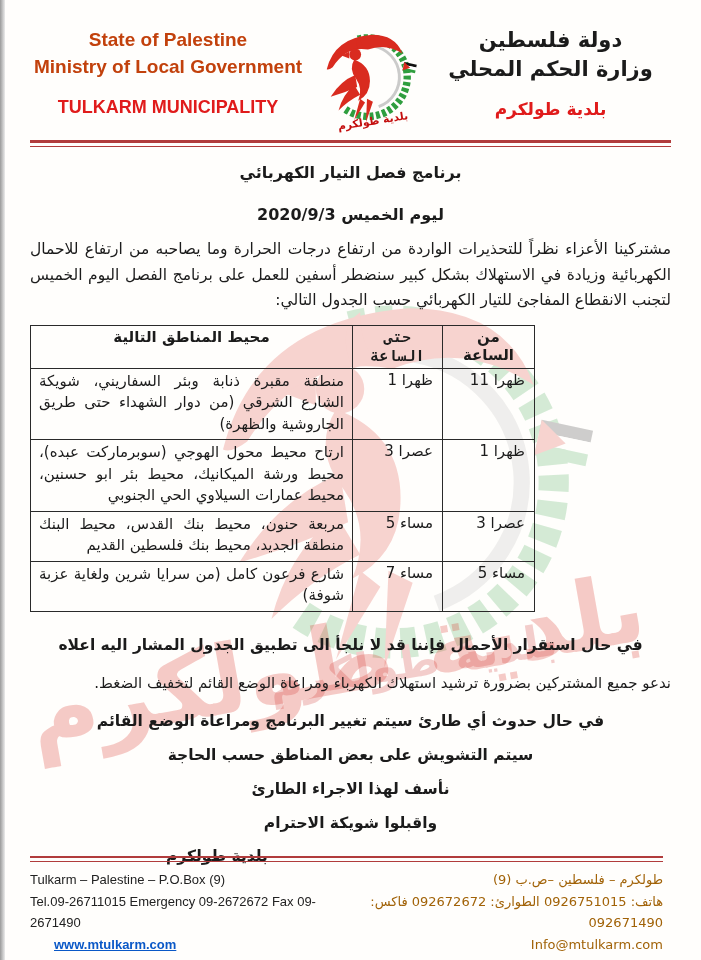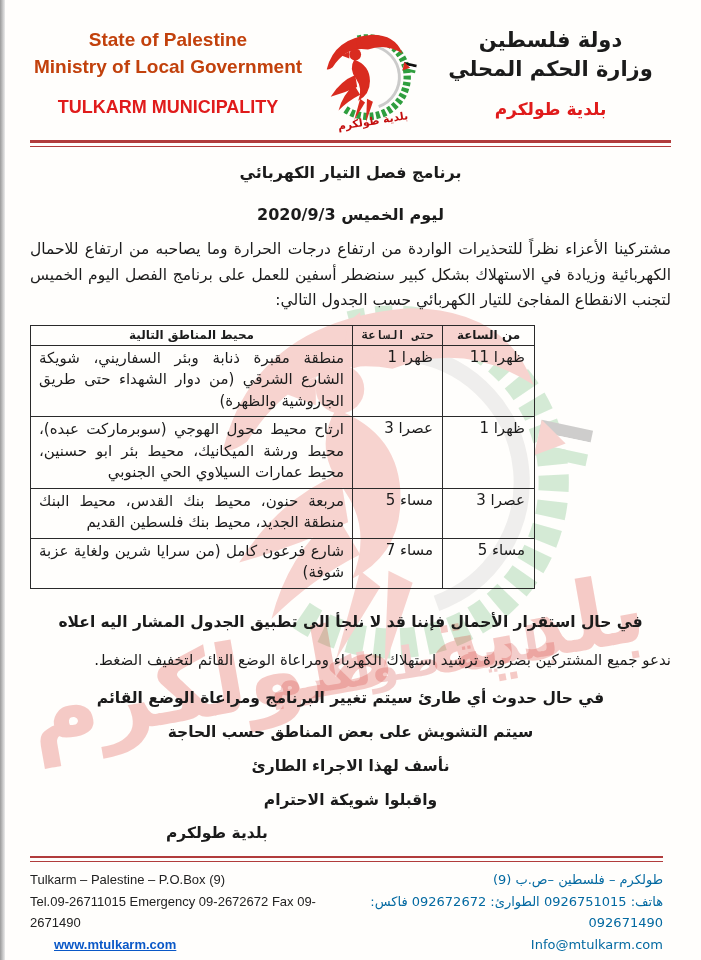--- a/index.html
+++ b/index.html
@@ -40,40 +40,40 @@
 
   .title-line { direction:rtl; text-align:center; font-weight:bold; font-size:16px; }
   .title-1 { margin-top:16px; }
   .title-2 { margin-top:23px; }
 
   .intro { direction:rtl; text-align:justify; font-size:15.5px; line-height:25.5px; margin-top:13px; }
 
   table.schedule { direction:rtl; border-collapse:collapse; margin-top:11px; margin-right:53px;
     width:505px; font-size:15px; }
   table.schedule th, table.schedule td { border:1.6px solid #2a2a2a; vertical-align:top; }
-  table.schedule th { text-align:center; font-weight:bold; padding:2px 6px; font-size:12px;margin-left:47px; }
+  table.schedule th { text-align:center; font-weight:bold; padding:2px 6px; font-size:15px;margin-left:47px; }
   .col-from { width:92px; } .col-to { width:90px;font-family:Liberation Mono, monospace; }
   .time-cell { direction:ltr; text-align:right; padding:2px 9px 18px 2px; white-space:nowrap; }
   .areas-cell { text-align:justify; line-height:21.5px; padding:2px 8px 4px 8px; }
   tr.r1 td { height:51px; } tr.r2 td { height:66px; } tr.r3 td { height:45px; }
 
   .note-strong { direction:rtl; text-align:center; font-weight:bold; font-size:15.5px; }
   .note-1 { margin-top:24px; }
   .note-paragraph { direction:rtl; text-align:justify; font-size:15px; line-height:25px; margin-top:17px; }
   .note-sp { margin-top:16px; }
   .signature { direction:rtl; text-align:left; padding-left:136px; font-weight:bold;
     font-size:15.5px; margin-top:15px; }
 
   
   .footer { position:absolute; left:30px; right:38px; top:856px; z-index:2; font-size:13px; }
   .footer-rule { height:6px; border-top:2.6px solid #b13c3c; border-bottom:1.6px solid #b13c3c; margin-bottom:7px; }
   .footer-cols { display:flex; justify-content:space-between; align-items:flex-start; }
   .footer-en { font-family:"Liberation Sans","DejaVu Sans",sans-serif; line-height:21.5px; color:#222; }
   .footer-en a { color:#0a58c7; font-weight:bold;margin-left:24px; }
-  .footer-ar { direction:rtl; text-align:right; line-height:21.5px; color:#0369a1; }
+  .footer-ar { direction:rtl; text-align:right; line-height:21.5px; color:#a16207; }
 </style>
 </head>
 <body>
 
 <div class="page">
   <div class="scan-edge"></div>
 
   <div class="watermark-logo">
     <svg viewBox="0 0 120 112" xmlns="http://www.w3.org/2000/svg">
       <path d="M 65.6,20.5 A 32,32 0 0 1 70.9,82.1" fill="none" stroke="#9c9c9c" stroke-width="4" opacity=".8"></path>

